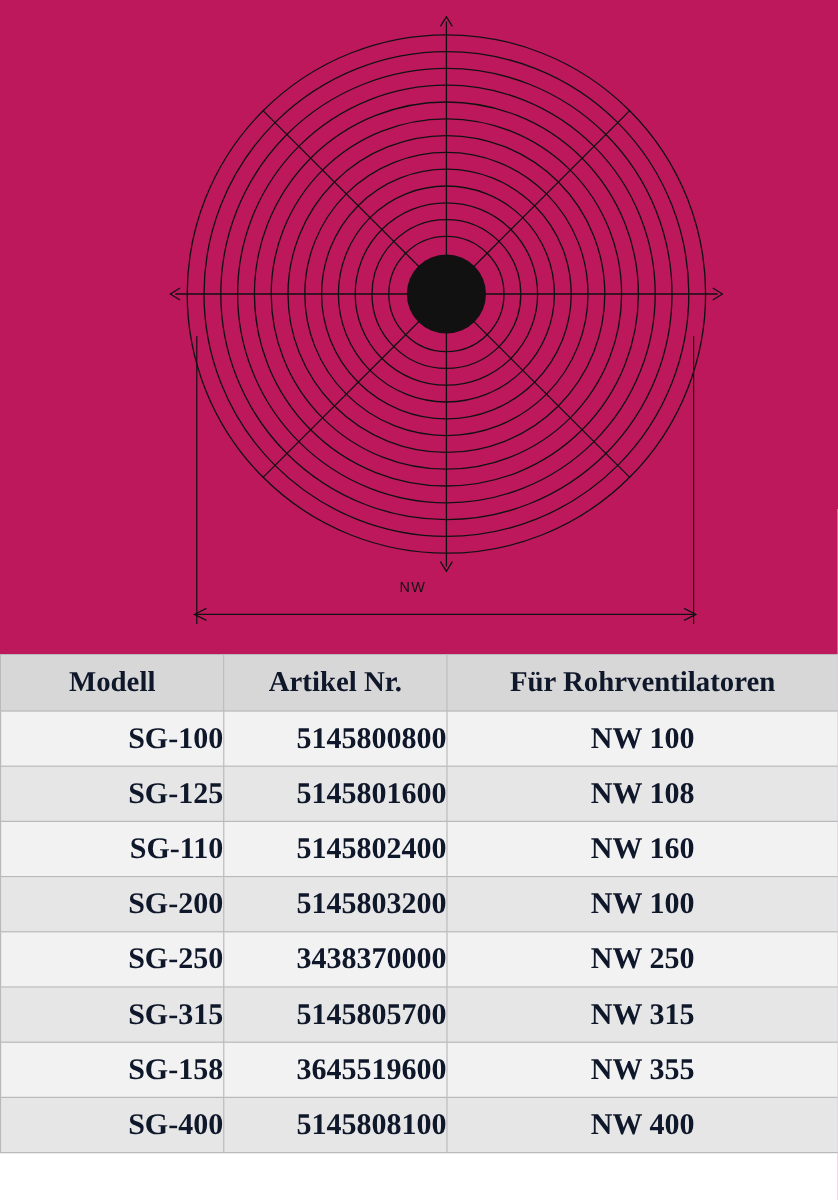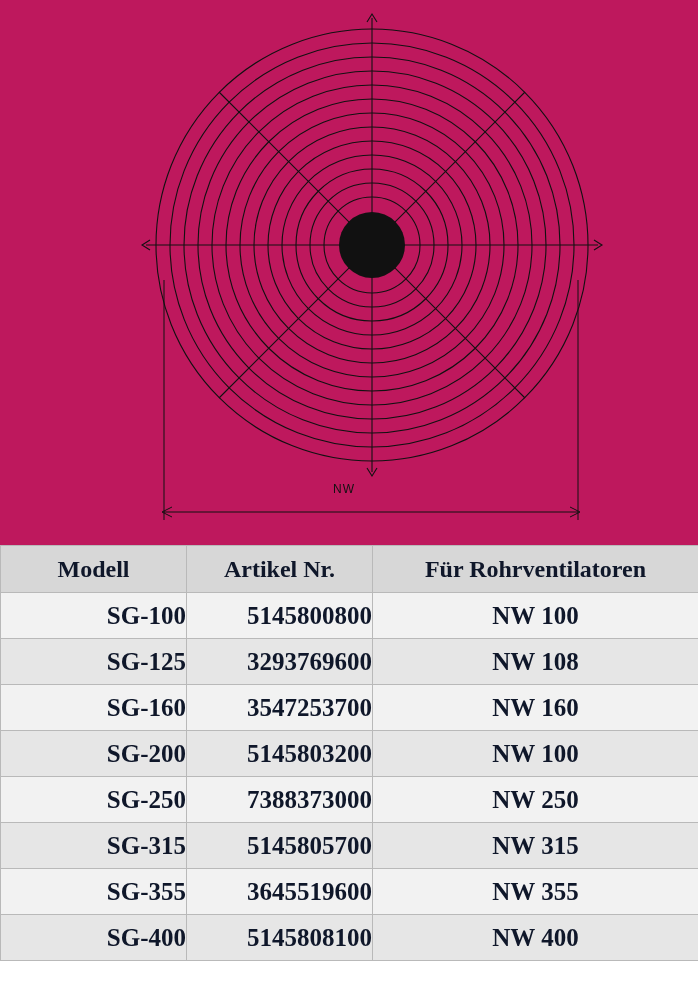--- a/index.html
+++ b/index.html
@@ -166,45 +166,45 @@
         </tr>
       </thead>
       <tbody>
         <tr>
           <td class="model">SG-100</td>
           <td class="artnr">5145800800</td>
           <td class="nw">NW 100</td>
         </tr>
         <tr>
           <td class="model">SG-125</td>
-          <td class="artnr">3293769600</td>
+          <td class="artnr">5145801600</td>
           <td class="nw">NW 108</td>
         </tr>
         <tr>
-          <td class="model">SG-160</td>
-          <td class="artnr">3547253700</td>
+          <td class="model">SG-110</td>
+          <td class="artnr">5145802400</td>
           <td class="nw">NW 160</td>
         </tr>
         <tr>
           <td class="model">SG-200</td>
           <td class="artnr">5145803200</td>
           <td class="nw">NW 100</td>
         </tr>
         <tr>
           <td class="model">SG-250</td>
-          <td class="artnr">7388373000</td>
+          <td class="artnr">3438370000</td>
           <td class="nw">NW 250</td>
         </tr>
         <tr>
           <td class="model">SG-315</td>
           <td class="artnr">5145805700</td>
           <td class="nw">NW 315</td>
         </tr>
         <tr>
-          <td class="model">SG-355</td>
+          <td class="model">SG-158</td>
           <td class="artnr">3645519600</td>
           <td class="nw">NW 355</td>
         </tr>
         <tr>
           <td class="model">SG-400</td>
           <td class="artnr">5145808100</td>
           <td class="nw">NW 400</td>
         </tr>
       </tbody>
     </table>

